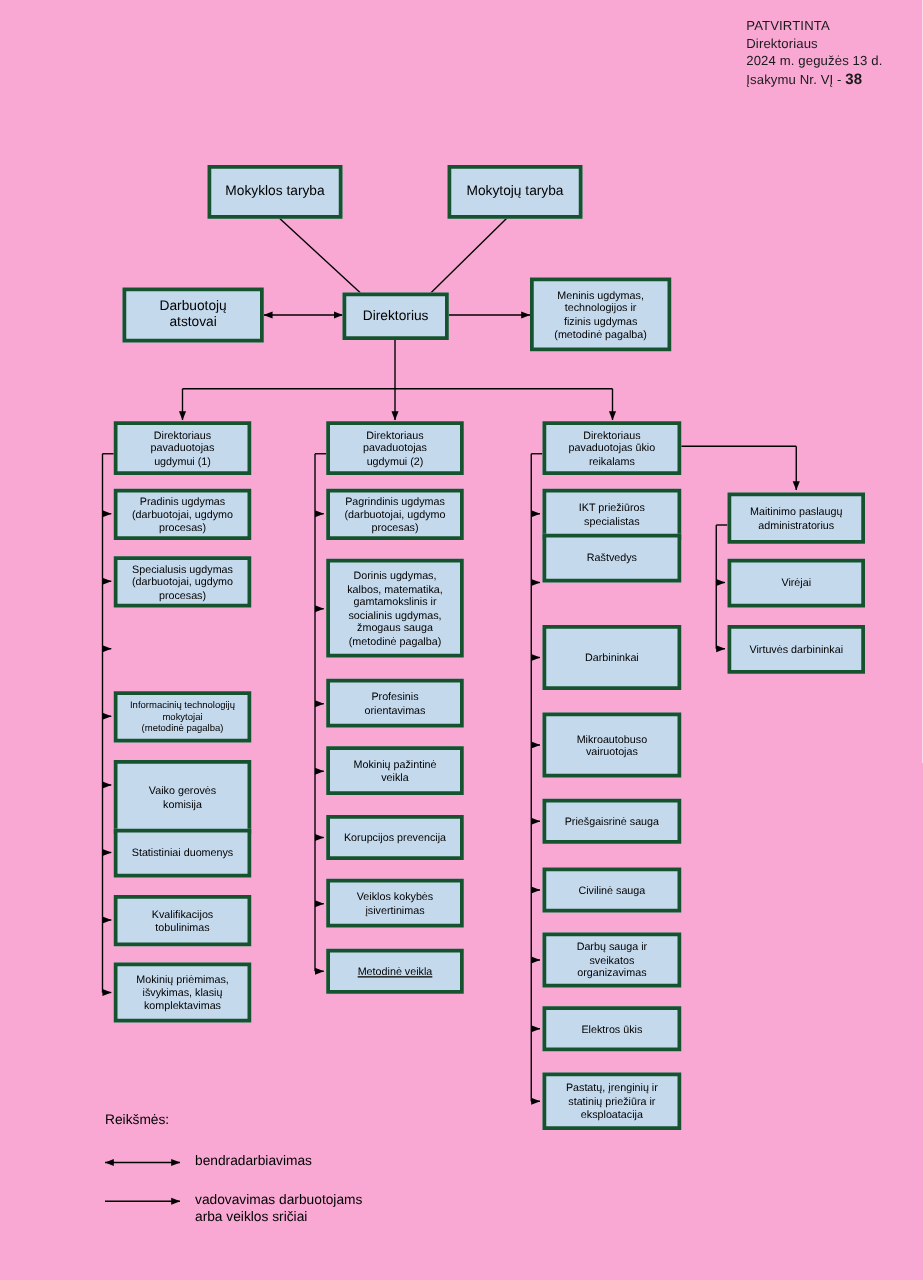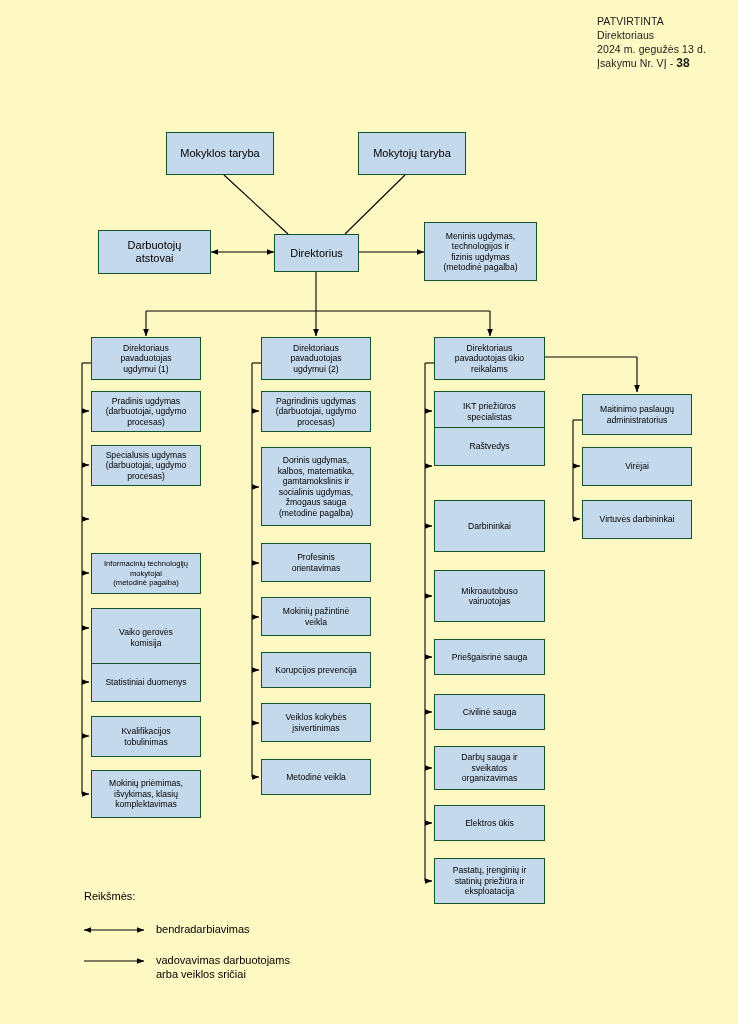--- a/index.html
+++ b/index.html
@@ -9,21 +9,21 @@
     background: #ffffff;
   }
   body {
     font-family: "Liberation Sans", sans-serif;
     color: #000000;
   }
   #page {
     position: relative;
     width: 738px;
     height: 1024px;
-    background: #fef9c3;
+    background: #f9a8d4;
     overflow: hidden;
   }
   
   #approval {
     position: absolute;
     left: 597px;
     top: 14px;
     width: 140px;
     font-size: 10.5px;
     line-height: 14px;
@@ -41,21 +41,21 @@
     left: 0;
     top: 0;
     width: 738px;
     height: 1024px;
   }
   
   .node {
     position: absolute;
     box-sizing: border-box;
     background: #c5d9ed;
-    border: 1px solid #14532d;
+    border: 3px solid #14532d;
     display: flex;
     align-items: center;
     justify-content: center;
     text-align: center;
     color: #000000;
     line-height: 12px;
     padding: 1px 3px;
   }
   .node .label {
     display: block;
@@ -249,21 +249,21 @@
       <span class="label">Mokinių pažintinė
 veikla</span>
     </div>
   <div class="node n-sm" style="left:261px;top:652px;width:110px;height:36px;">
       <span class="label">Korupcijos prevencija</span>
     </div>
   <div class="node n-sm" style="left:261px;top:703px;width:110px;height:39px;">
       <span class="label">Veiklos kokybės
 įsivertinimas</span>
     </div>
-  <div class="node n-sm" style="left:261px;top:759px;width:110px;height:36px;">
+  <div class="node n-sm" style="left:261px;top:759px;width:110px;height:36px;text-decoration:underline;">
       <span class="label">Metodinė veikla</span>
     </div>
 
   <div class="node n-sm" style="left:434px;top:337px;width:111px;height:43px;">
       <span class="label">Direktoriaus
 pavaduotojas ūkio
 reikalams</span>
     </div>
   <div class="node n-sm" style="left:434px;top:391px;width:111px;height:41px;">
       <span class="label">IKT priežiūros

